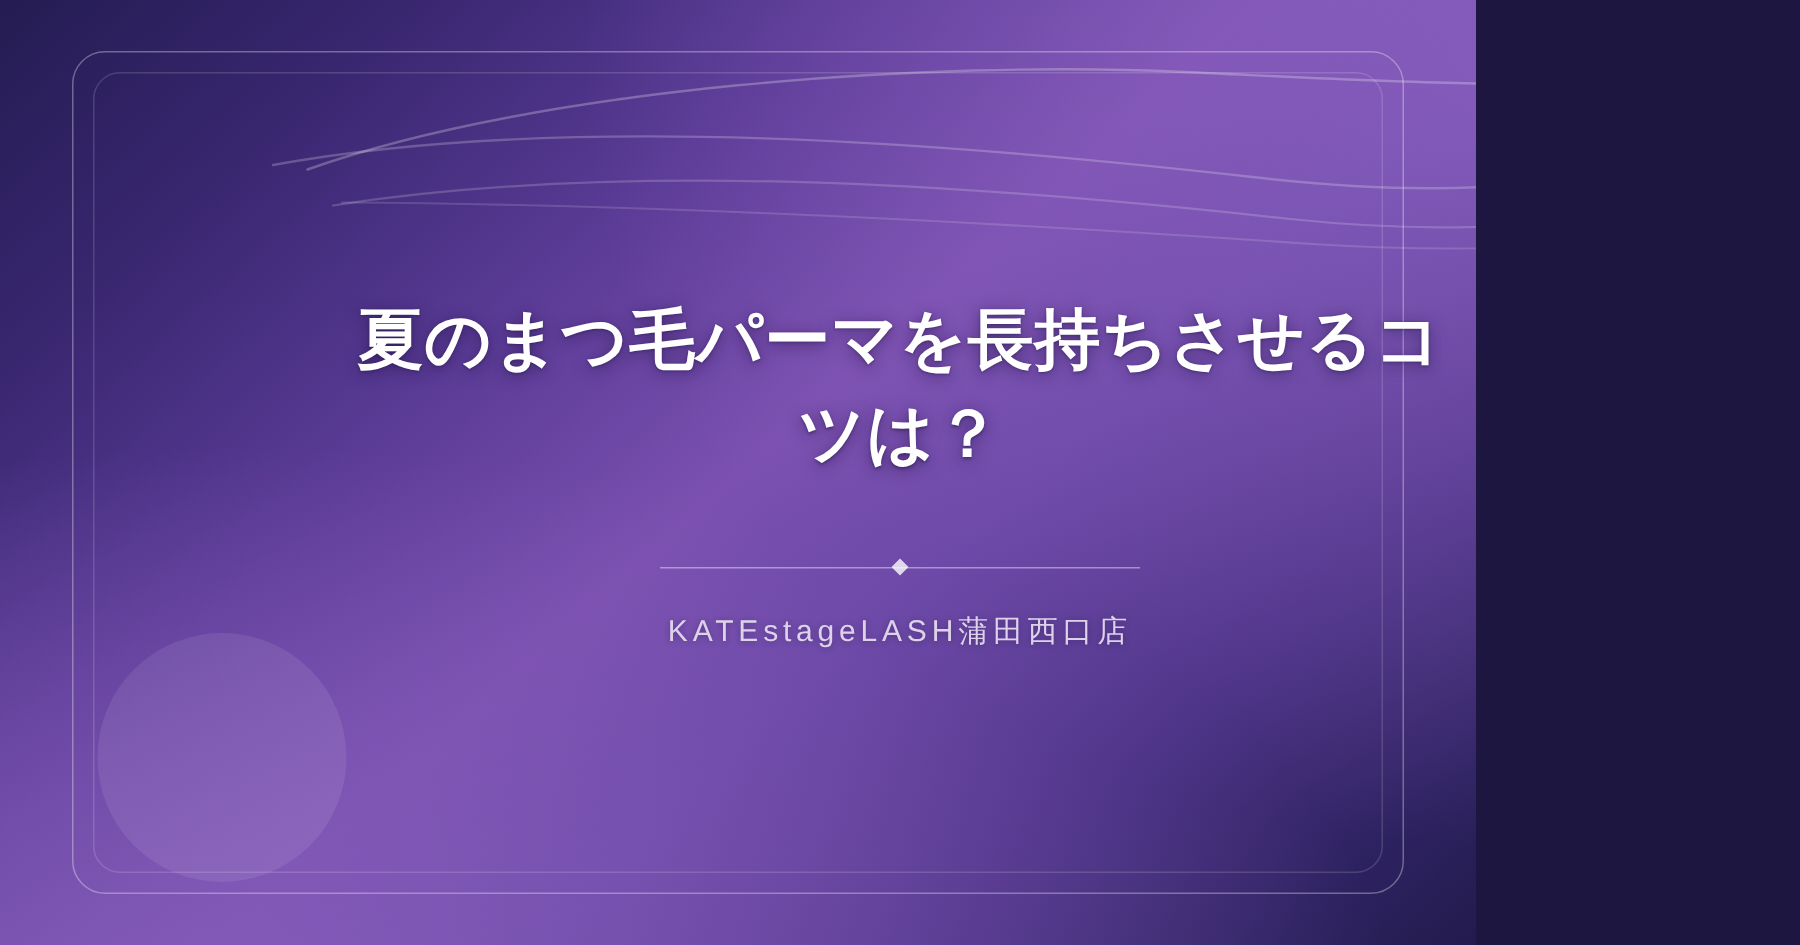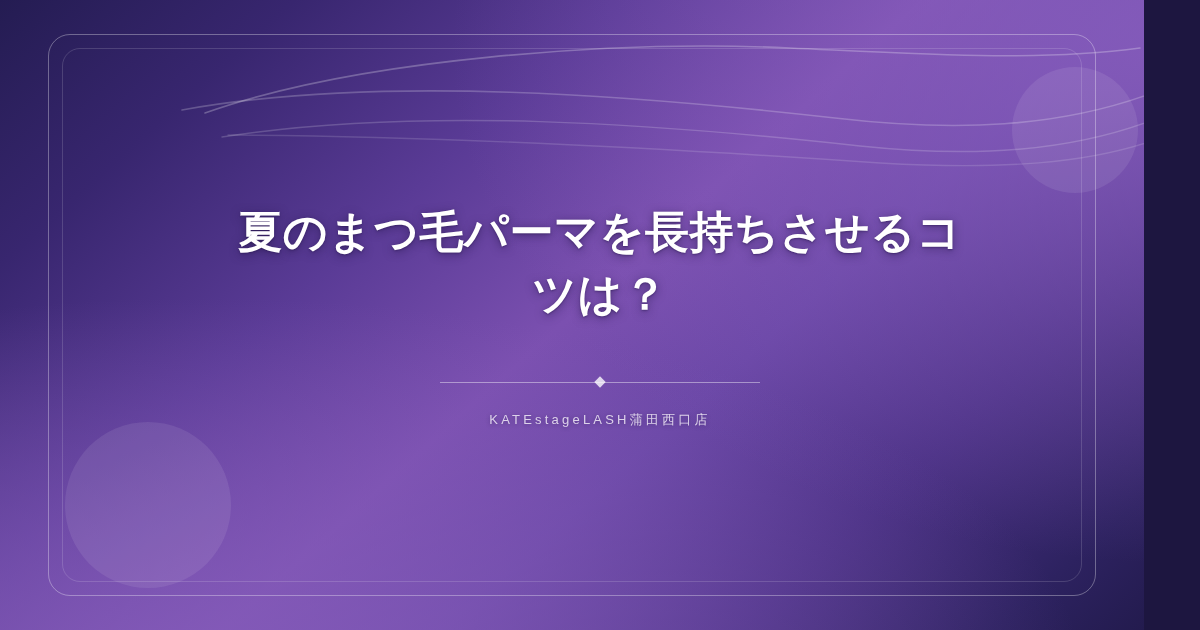--- a/index.html
+++ b/index.html
@@ -7,21 +7,21 @@
     margin: 0;
     padding: 0;
     background: #1d1640;
   }
   body {
     font-family: "Liberation Sans", "DejaVu Sans", sans-serif;
   }
 
   .card {
     position: relative;
-    width: 1144px;
+    width: 984px;
     height: 630px;
     overflow: hidden;
     box-sizing: border-box;
     background:
       radial-gradient(ellipse 120% 95% at 18% 108%,
           rgba(133, 92, 186, 0.85) 0%,
           rgba(133, 92, 186, 0.35) 38%,
           rgba(133, 92, 186, 0.0) 64%),
       radial-gradient(ellipse 95% 120% at 104% 8%,
           rgba(140, 97, 193, 0.80) 0%,
@@ -143,21 +143,21 @@
     position: relative;
     width: 8px;
     height: 8px;
     background: rgba(255, 255, 255, 0.78);
     transform: rotate(45deg);
   }
 
   .subtitle {
     margin: 22px 0 0 0;
     color: #ddd2ea;
-    font-size: 13px;
+    font-size: 20px;
     font-weight: 400;
     letter-spacing: 3.2px;
     text-align: center;
     text-shadow: 0 1px 4px rgba(35, 20, 70, 0.4);
   }
 </style>
 </head>
 <body>
 
 <div class="card">

